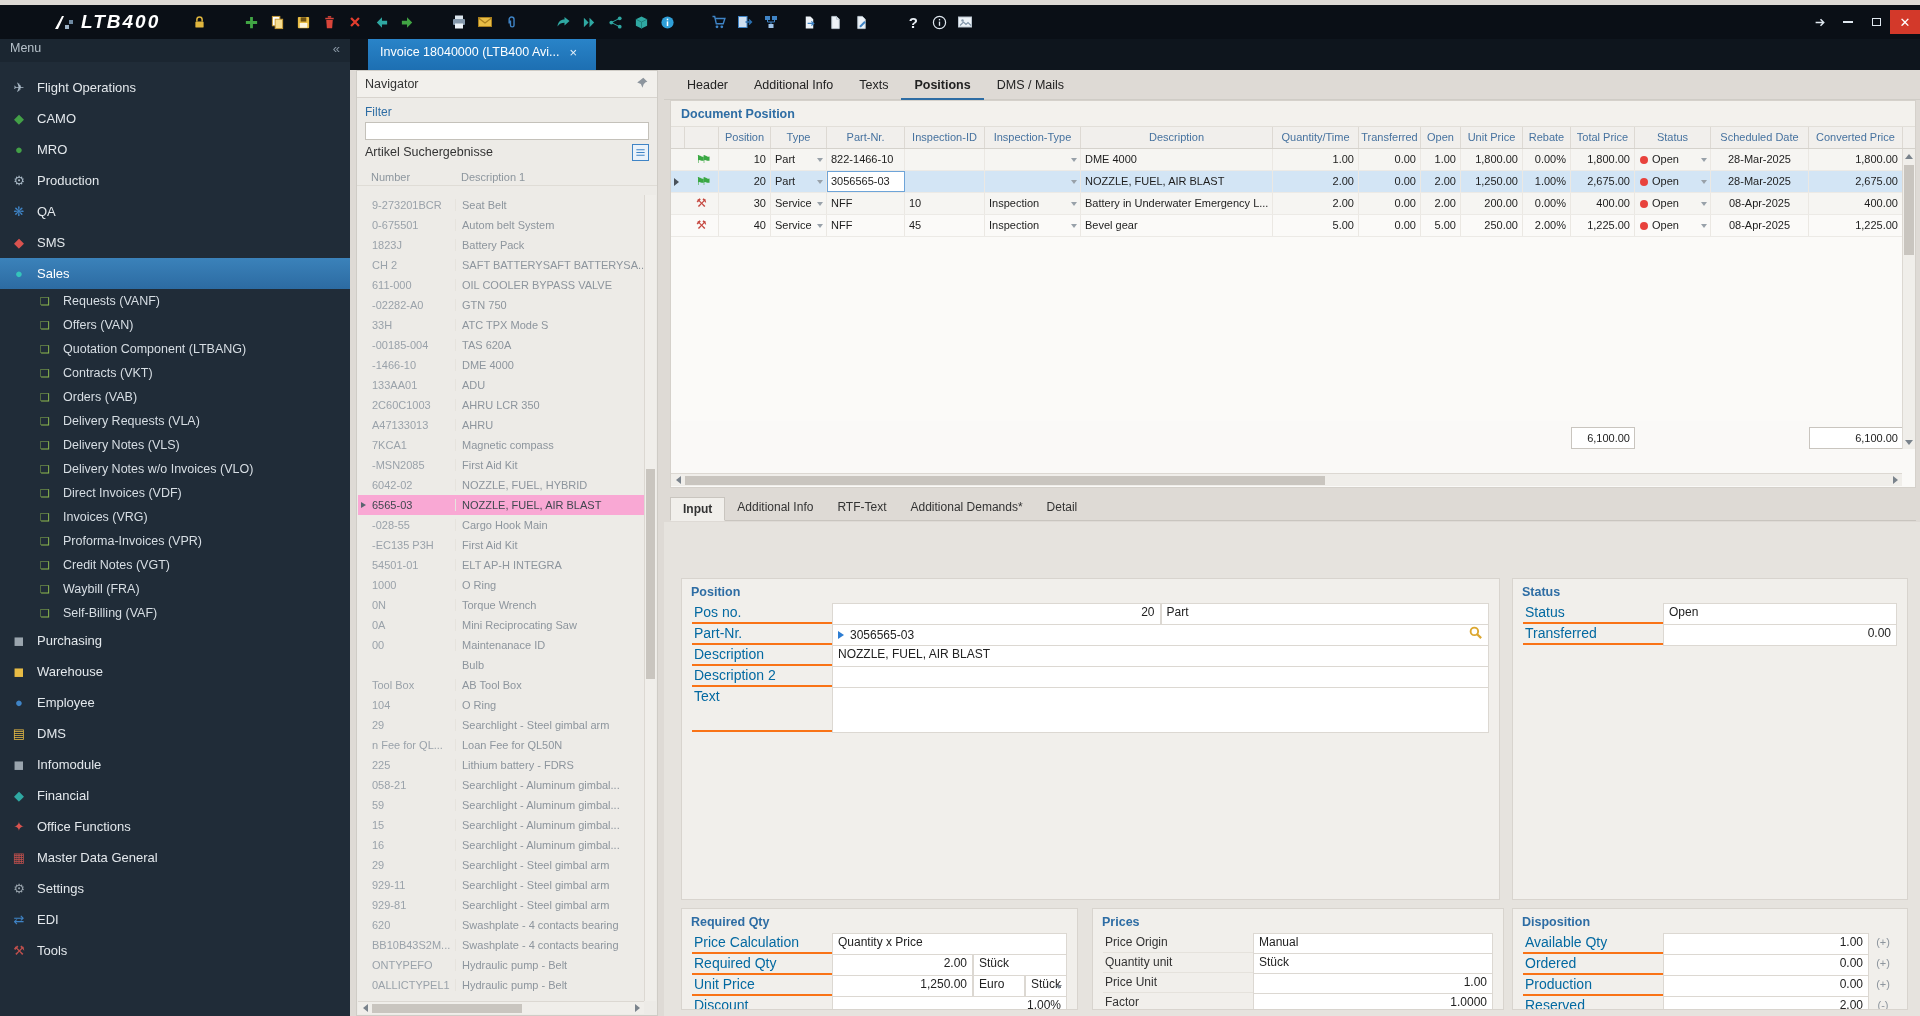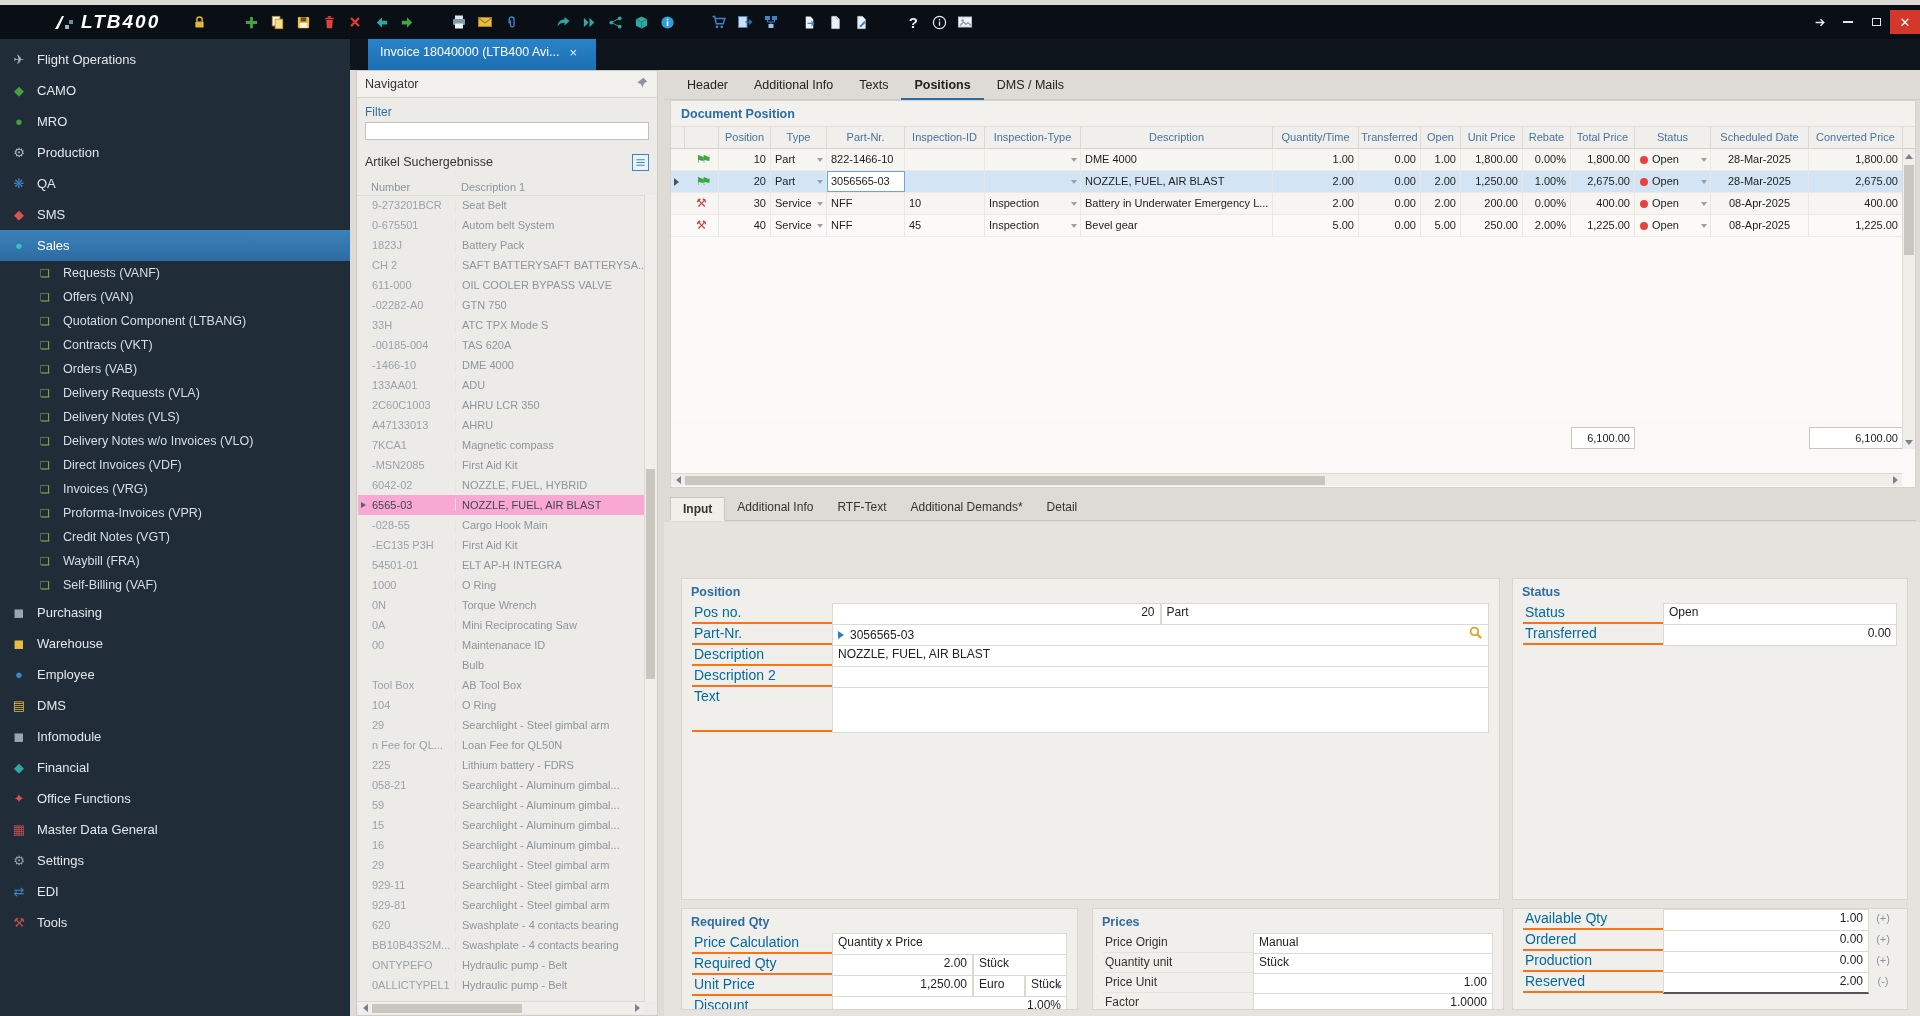--- a/index.html
+++ b/index.html
@@ -41,21 +41,21 @@
   
   .tabbar{position:absolute;left:350px;top:34px;right:0;height:36px;background:#0e151d;display:flex;align-items:flex-end}
   .doc-tab{margin-left:18px;height:36px;min-width:228px;background:linear-gradient(180deg,#2b87cc,#1d6fb2);color:#fff;display:flex;align-items:center;gap:10px;padding:0 12px;font-size:12.5px;cursor:pointer}
   .tab-close{color:#e8f2fa;font-size:13px;cursor:pointer}
 
   
   .navigator{position:absolute;left:356px;top:70px;width:302px;bottom:0;background:#edebe7;border:1px solid #cfccc6}
   .nav-head{height:27px;background:#f2f0ec;border-bottom:1px solid #d8d4ce;display:flex;align-items:center;justify-content:space-between;padding:0 8px;font-size:12.5px;color:#333}
   .filter-label{padding:7px 8px 3px;color:#2e6da4;font-size:12px}
   .filter-input{display:block;margin:0 8px;width:calc(100% - 16px);height:18px;border:1px solid #c4c1ba;background:#fff;font-size:11px;padding:0 4px}
-  .results-head{margin-top:10px;height:24px;display:flex;align-items:center;justify-content:space-between;padding:0 8px;font-size:12.5px;color:#333}
+  .results-head{height:24px;display:flex;align-items:center;justify-content:space-between;padding:0 8px;font-size:12.5px;color:#333}
   .res-btn{width:17px;height:17px;border:1px solid #3f84c6;background:#eaf2fa;display:flex;align-items:center;justify-content:center;cursor:pointer}
   .nlist-head{display:grid;grid-template-columns:84px 1fr;height:18px;align-items:center;padding:0 0 0 14px;color:#8d969e;font-size:11px;border-bottom:1px solid #dfdcd6;margin-top:4px}
   .nlist{position:absolute;left:1px;right:13px;top:124px;bottom:14px;overflow:hidden}
   .nrow{display:grid;grid-template-columns:84px 1fr;height:20px;align-items:center;padding-left:14px;position:relative;cursor:pointer}
   .nnum{color:#9aa2aa;font-size:11px;white-space:nowrap;overflow:hidden;border-right:1px solid #e6e3dd;padding-right:4px}
   .ndesc{color:#8d959d;font-size:11px;white-space:nowrap;overflow:hidden;padding-left:6px}
   .nrow.sel{background:#f9a8d4}
   .nrow.sel .nnum,.nrow.sel .ndesc{color:#3f474e}
   .nrow.sel::before{content:"";position:absolute;left:3px;top:50%;margin-top:-3.5px;border-top:3.5px solid transparent;border-bottom:3.5px solid transparent;border-left:5px solid #5a6470}
   
@@ -320,20 +320,24 @@
         <i class="minbar"></i>
       </span>
     <span class="wbtn">
         <i class="maxbox"></i>
       </span>
     <span class="wbtn close">✕</span>
   </div>
 </header>
 
 <aside class="sidebar">
+  <div class="menu-head">
+    <span>Menu</span>
+    <span class="collapse">«</span>
+  </div>
   <nav class="side-list">
 
       <div class="side-item module">
         <span class="si-icon" style="color: rgb(169, 185, 198);">✈</span>
         <span class="si-label">Flight Operations</span>
       </div>
 
       <div class="side-item module">
         <span class="si-icon" style="color: rgb(67, 160, 71);">◆</span>
         <span class="si-label">CAMO</span>
@@ -1010,20 +1014,21 @@
 
           <div class="prow">
             <span class="plabel">Factor</span>
             <span class="pval r">1.0000</span>
           </div>
 
         </div>
     </div>
 
     <div class="sec dispo-sec">
+      <h3>Disposition</h3>
       <div>
 
           <div class="drow">
             <span class="flabel">Available Qty</span>
             <span class="dval">1.00</span>
             <span class="dsign">(+)</span>
           </div>
 
           <div class="drow">
             <span class="flabel">Ordered</span>

